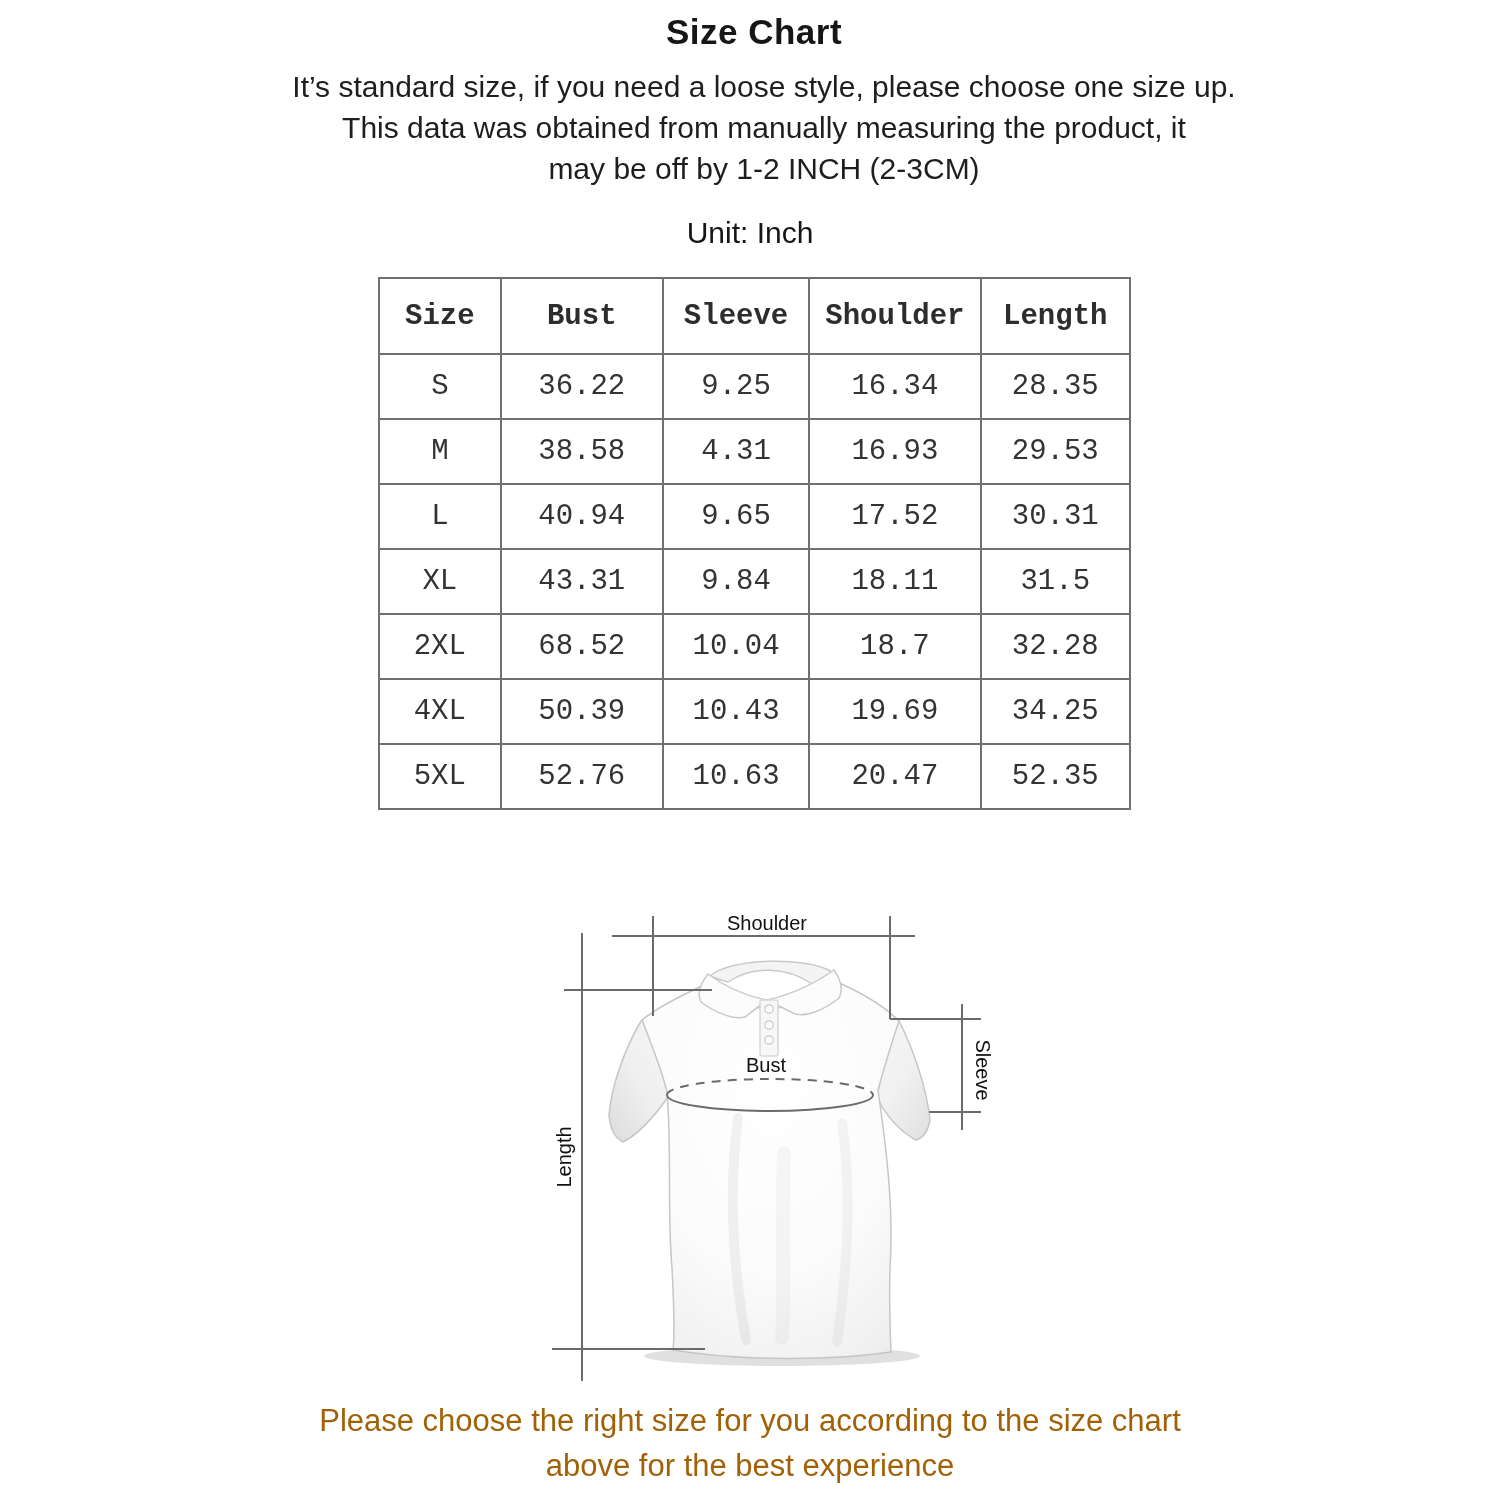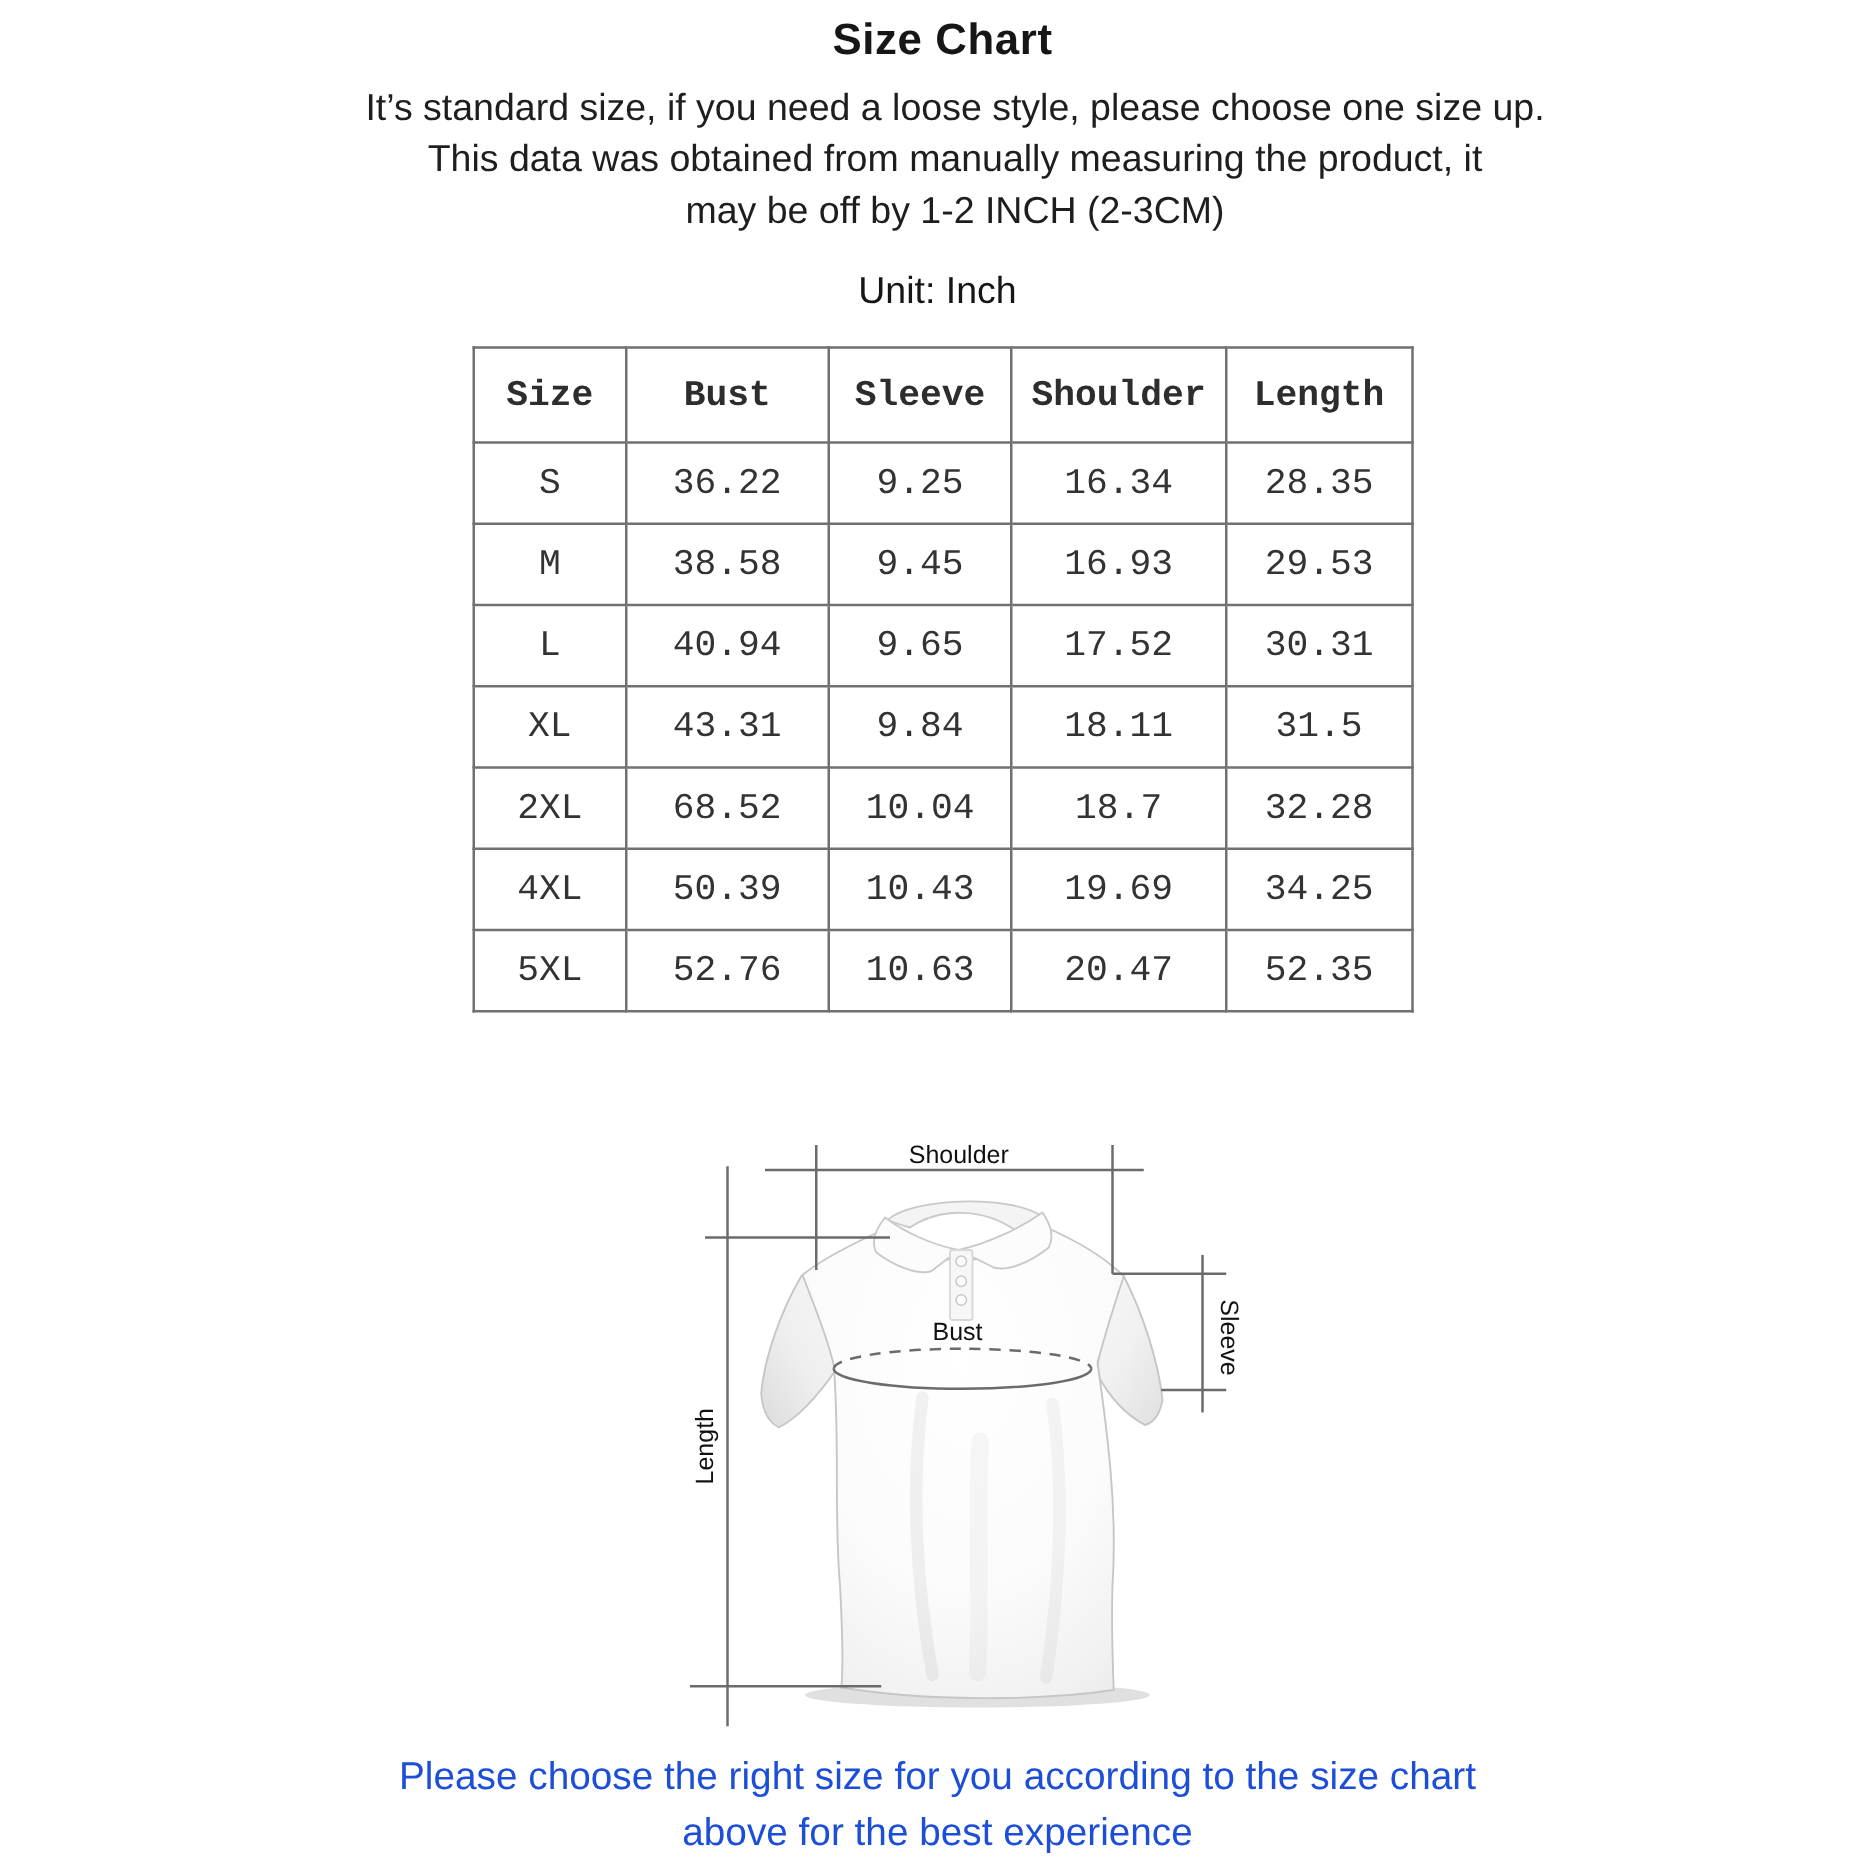--- a/index.html
+++ b/index.html
@@ -89,21 +89,21 @@
   .measure { stroke: #6b6b6b; stroke-width: 2; fill: none; }
   .footer {
     position: absolute;
     top: 1398px; left: 0;
     width: 100%;
     margin: 0;
     text-align: center;
     font-size: 31px;
     line-height: 45px;
     white-space: pre-line;
-    color: #1d4ed8;
+    color: #a16207;
   }
 </style>
 </head>
 <body>
 
 <div class="canvas">
 
   <h1 class="title">Size Chart</h1>
 
   <p class="intro">It’s standard size, if you need a loose style, please choose one size up.
@@ -133,21 +133,21 @@
         <tr>
           <td>S</td>
           <td>36.22</td>
           <td>9.25</td>
           <td>16.34</td>
           <td>28.35</td>
         </tr>
         <tr>
           <td>M</td>
           <td>38.58</td>
-          <td>9.45</td>
+          <td>4.31</td>
           <td>16.93</td>
           <td>29.53</td>
         </tr>
         <tr>
           <td>L</td>
           <td>40.94</td>
           <td>9.65</td>
           <td>17.52</td>
           <td>30.31</td>
         </tr>

